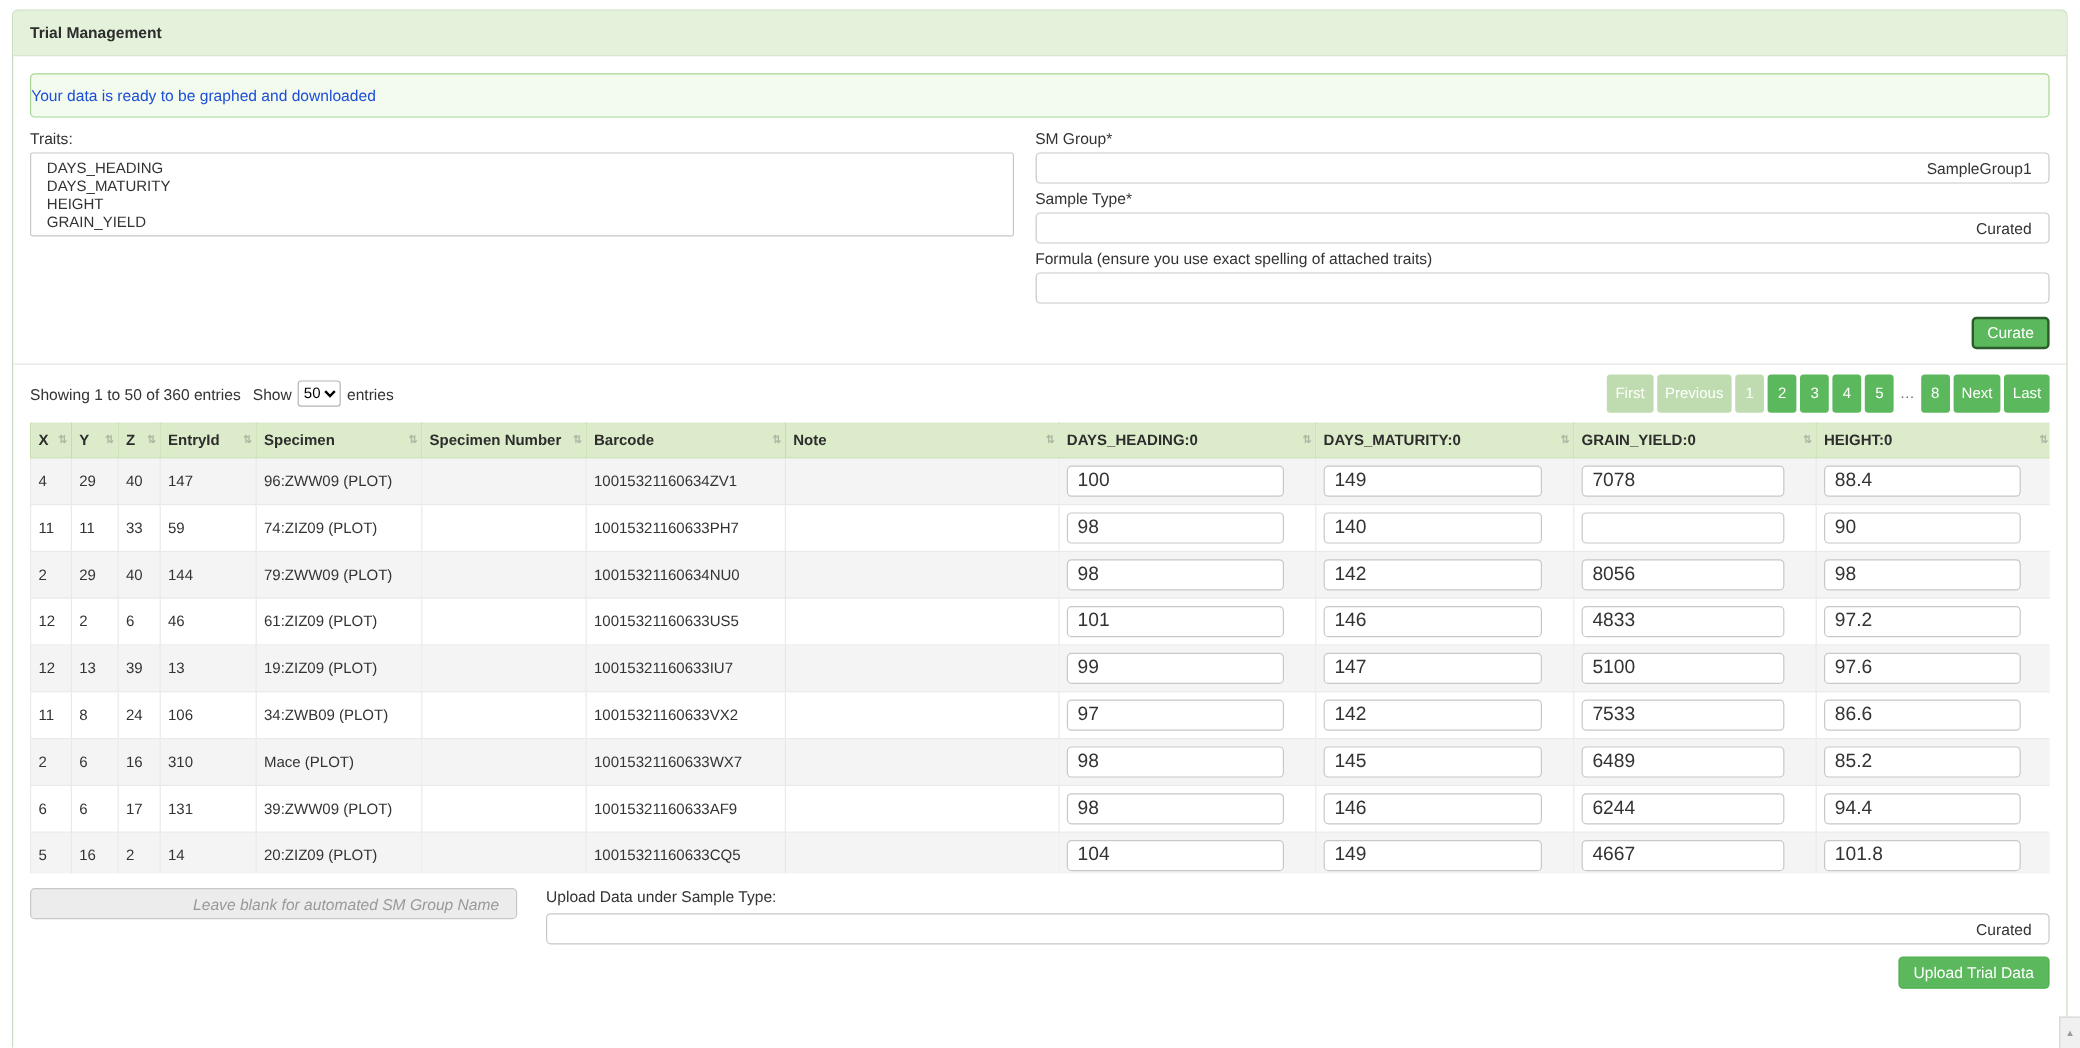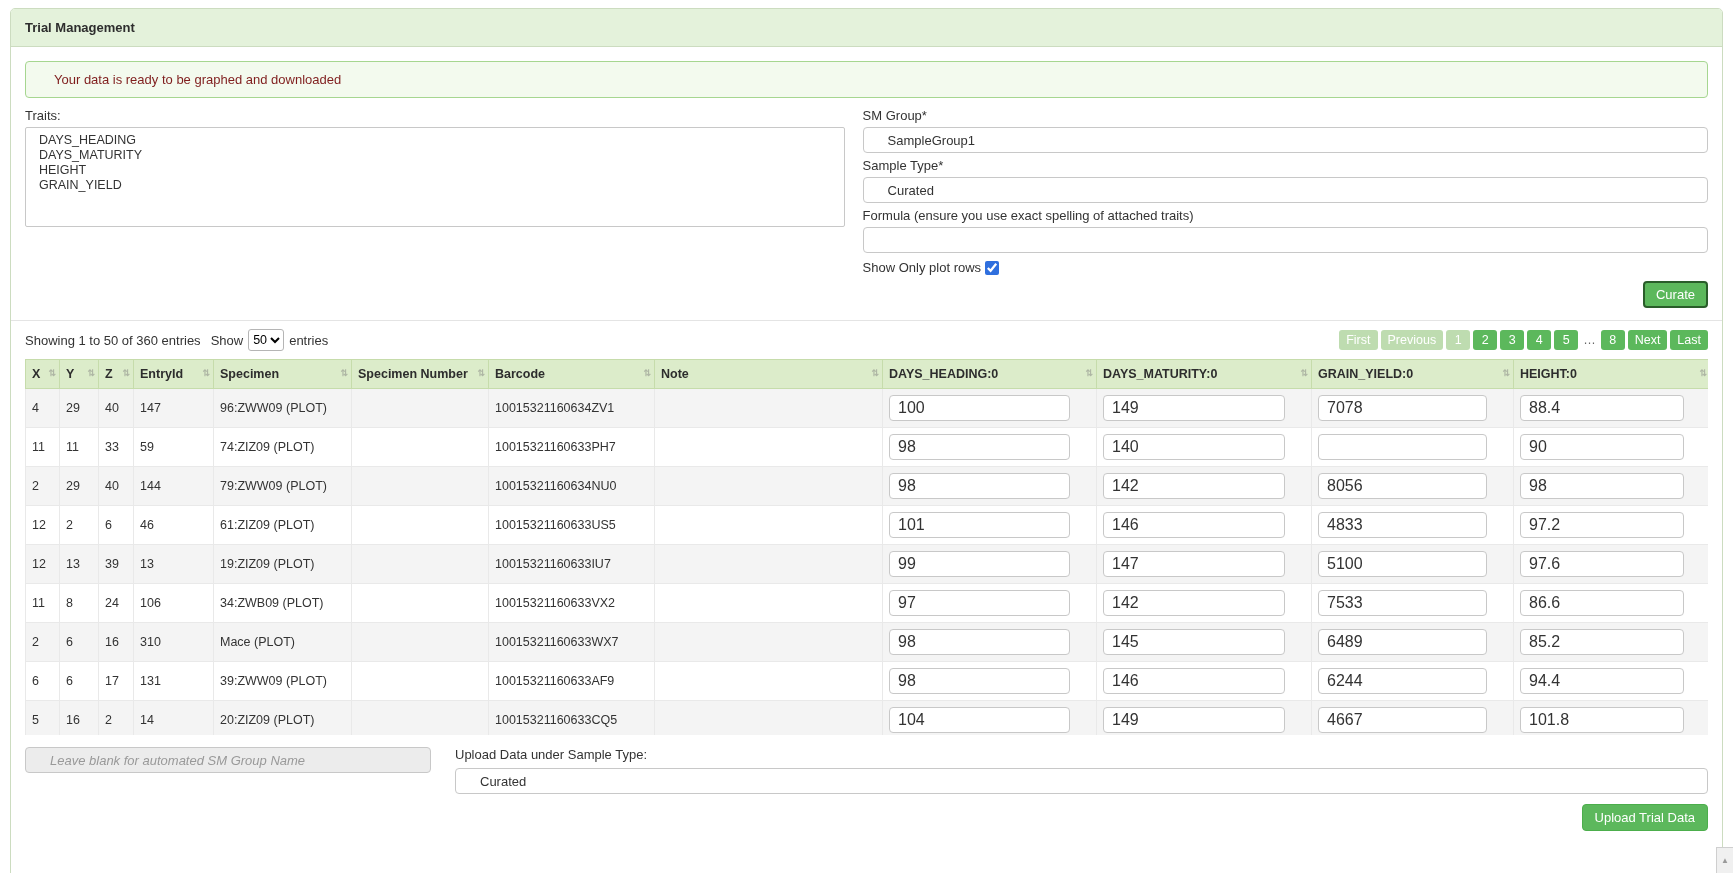--- a/index.html
+++ b/index.html
@@ -42,44 +42,45 @@
     color: #555;
     background: #fff;
     border-color: #ddd;
   }
 
   
   .alert {
     margin-top: 10px;
     border: 1px solid #a6d690;
     background: #f3faee;
-    color: #7f1d1d;
-    padding: 10px 28px;
+    color: #1d4ed8;
+    padding: 10px 0;
     border-radius: 4px;
   }
 
   
   .form-row { display: flex; gap: 18px; margin-top: 10px; }
   .left-col { width: 48.7%; }
   .right-col { flex: 1; }
   .field-label { line-height: 16px; margin: 0 0 3px 0; }
   .text-input {
     width: 100%; height: 26px;
     border: 1px solid #c8c8c8; border-radius: 4px;
-    padding: 0 24px;
+    padding: 0 14px;
     font-family: "Liberation Sans", sans-serif;
     font-size: 13px; color: #333;
     background: #fff;
     outline: none;
+    text-align: right;
   }
   .right-col .text-input { margin-bottom: 5px; }
   .traits-listbox {
     border: 1px solid #c8c8c8;
     border-radius: 2px;
-    height: 100px;
+    height: 70px;
     padding: 5px 0;
     overflow: hidden;
     background: #fff;
   }
   .trait-option { padding: 0 13px; line-height: 15px; font-size: 12.5px; }
   .checkbox-row { display: flex; align-items: center; gap: 4px; margin-top: 2px; }
   .checkbox-row input[type="checkbox"] {
     width: 14px; height: 14px; margin: 0;
     accent-color: #2f6fde;
   }
@@ -114,21 +115,21 @@
   .left-controls { display: flex; align-items: center; gap: 10px; color: #333; }
   .show-entries { display: inline-flex; align-items: center; gap: 5px; }
   .show-entries select {
     height: 22px; font-size: 12.5px;
     border: 1px solid #b5b5b5; border-radius: 3px; background: #fff;
     font-family: "Liberation Sans", sans-serif;
   }
   .pagination { display: flex; align-items: center; }
   .page-btn {
     display: inline-flex; align-items: center; justify-content: center;
-    min-width: 24px; height: 20px;
+    min-width: 24px; height: 32px;
     padding: 0 7px; margin-left: 3px;
     border-radius: 3px;
     background: #5cb85c; color: #fff;
     font-size: 12.5px; cursor: pointer;
     user-select: none;
   }
   .page-btn.disabled, .page-btn.current { background: #bedcb0; cursor: default; }
   .page-btn.ellipsis {
     background: transparent; color: #666;
     min-width: 14px; padding: 0 2px; cursor: default;
@@ -220,24 +221,20 @@
             <div class="trait-option">GRAIN_YIELD</div>
           </div>
       </div>
       <div class="right-col">
         <div class="field-label">SM Group*</div>
         <input type="text" class="text-input" value="SampleGroup1" style="">
         <div class="field-label">Sample Type*</div>
         <input type="text" class="text-input" value="Curated" style="">
         <div class="field-label">Formula (ensure you use exact spelling of attached traits)</div>
         <input type="text" class="text-input" style="">
-        <div class="checkbox-row">
-          <span>Show Only plot rows</span>
-          <input type="checkbox" checked="true" style="">
-        </div>
       </div>
     </div>
 
     <div class="curate-row">
       <button class="btn curate">Curate</button>
     </div>
 
     <hr class="divider">
 
     <div class="table-controls">

